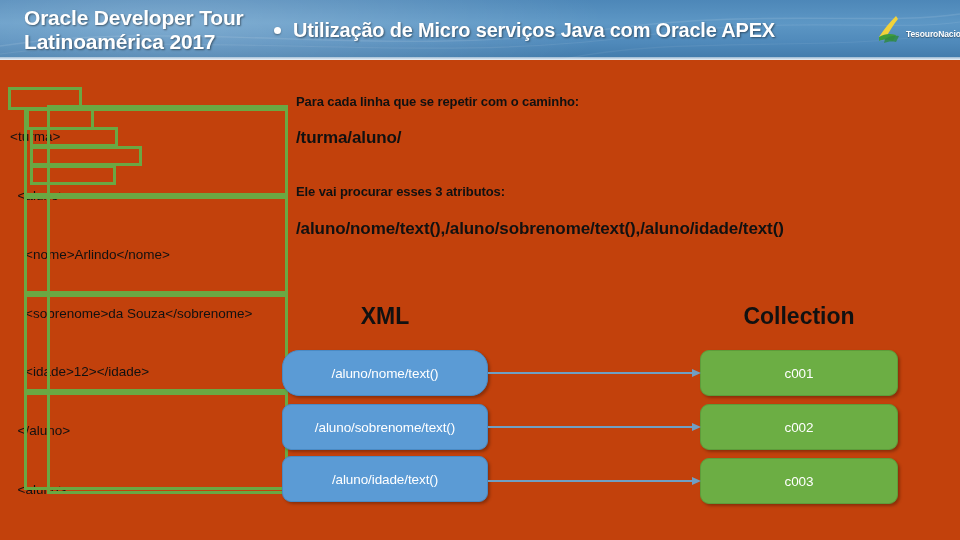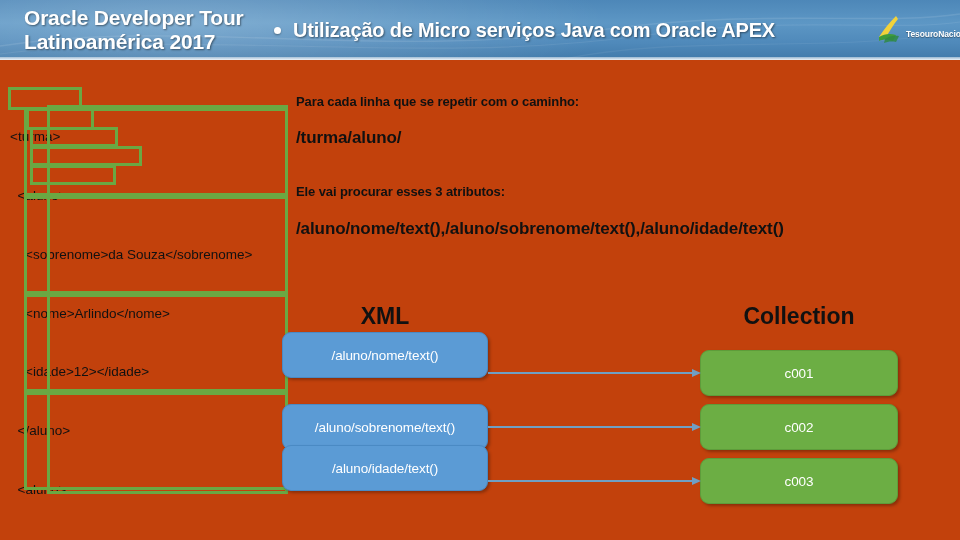--- a/index.html
+++ b/index.html
@@ -199,22 +199,22 @@
         <path d="M7,25 C12,22 18,21 24,23 L21,29 C16,27 11,27 7,29 Z" fill="#3f9c3a"></path>
         <path d="M13,27 C17,24 22,23 27,24 L24,30 C19,29 15,30 12,31 Z" fill="#2f8a45" opacity="0.85"></path>
       </svg>
     </div>
     <div class="banner-logo-text">TesouroNacional</div>
   </div>
 
   <div class="code-block">
     <div class="code-line">&lt;turma&gt;</div>
     <div class="code-line">  &lt;aluno&gt;</div>
+    <div class="code-line">    &lt;nome&gt;Arlindo&lt;/nome&gt;</div>
     <div class="code-line">    &lt;sobrenome&gt;da Souza&lt;/sobrenome&gt;</div>
-    <div class="code-line">    &lt;nome&gt;Arlindo&lt;/nome&gt;</div>
     <div class="code-line">    &lt;idade&gt;12&gt;&lt;/idade&gt;</div>
     <div class="code-line">  &lt;/aluno&gt;</div>
     <div class="code-line">  &lt;aluno&gt;</div>
     <div class="code-line">    &lt;nome&gt;João Pedro&lt;/nome&gt;</div>
     
     
     
     
     
     
@@ -242,21 +242,21 @@
   <div class="gbox" style="left:24px; top:392px; width:264px; height:98px;"></div>
 
   <div class="rt rt-head" style="left:296px; top:94px;">Para cada linha que se repetir com o caminho:</div>
   <div class="rt rt-path" style="left:296px; top:128px;">/turma/aluno/</div>
   <div class="rt rt-head" style="left:296px; top:184px;">Ele vai procurar esses 3 atributos:</div>
   <div class="rt rt-path" style="left:296px; top:219px;">/aluno/nome/text(),/aluno/sobrenome/text(),/aluno/idade/text()</div>
 
   <div class="col-head" style="left:282px; top:303px; width:206px;">XML</div>
   <div class="col-head" style="left:700px; top:303px; width:198px;">Collection</div>
 
-  <div class="node node-xml" style="left:282px; top:332px;">
+  <div class="node node-xml" style="left:282px; top:350px;border-radius:17px;">
     <span>/aluno/nome/text()</span>
   </div>
   <div class="node node-col" style="left:700px; top:350px;">
     <span>c001</span>
   </div>
   <div class="arrow" style="left:488px; top:368px; width:214px;">
     <svg width="214" height="10" viewBox="0 0 214 10">
       <line x1="0" y1="5" x2="204" y2="5" stroke="#6f9fc4" stroke-width="2"></line>
       <polygon points="204,1 213,5 204,9" fill="#6f9fc4"></polygon>
     </svg>
@@ -268,21 +268,21 @@
   <div class="node node-col" style="left:700px; top:404px;">
     <span>c002</span>
   </div>
   <div class="arrow" style="left:488px; top:422px; width:214px;">
     <svg width="214" height="10" viewBox="0 0 214 10">
       <line x1="0" y1="5" x2="204" y2="5" stroke="#6f9fc4" stroke-width="2"></line>
       <polygon points="204,1 213,5 204,9" fill="#6f9fc4"></polygon>
     </svg>
   </div>
 
-  <div class="node node-xml" style="left:282px; top:445px;">
+  <div class="node node-xml" style="left:282px; top:456px;">
     <span>/aluno/idade/text()</span>
   </div>
   <div class="node node-col" style="left:700px; top:458px;">
     <span>c003</span>
   </div>
   <div class="arrow" style="left:488px; top:476px; width:214px;">
     <svg width="214" height="10" viewBox="0 0 214 10">
       <line x1="0" y1="5" x2="204" y2="5" stroke="#6f9fc4" stroke-width="2"></line>
       <polygon points="204,1 213,5 204,9" fill="#6f9fc4"></polygon>
     </svg>

